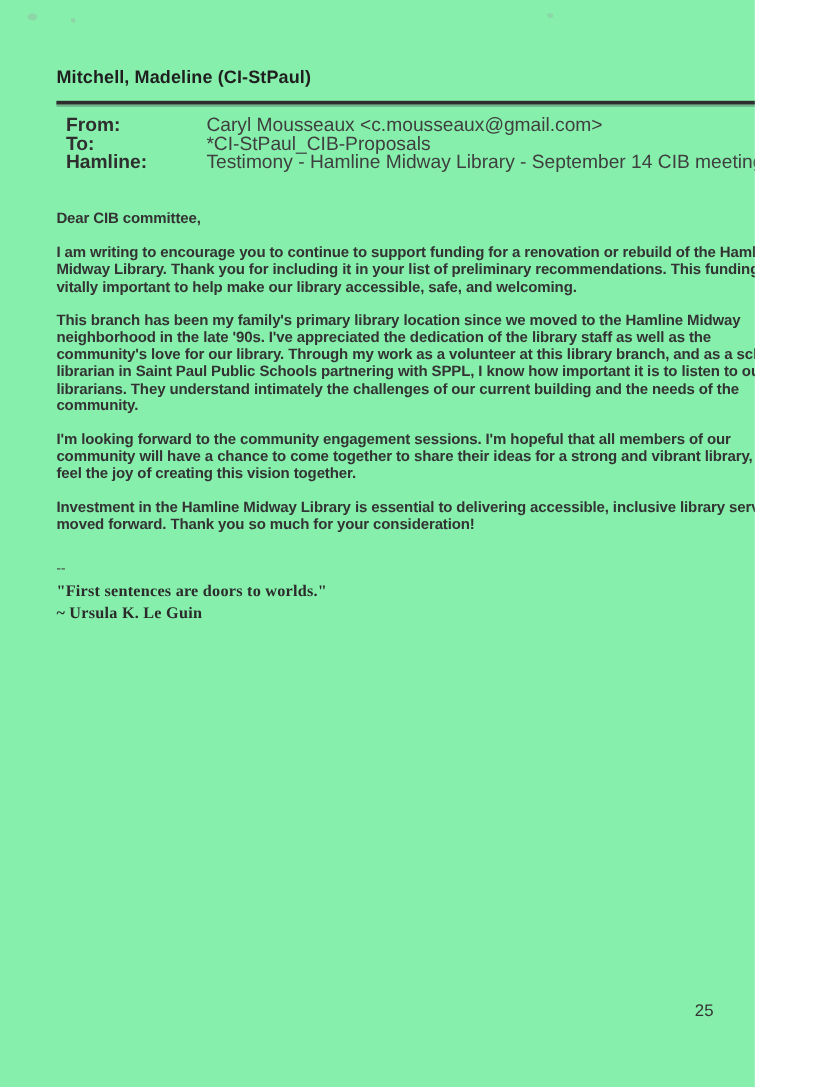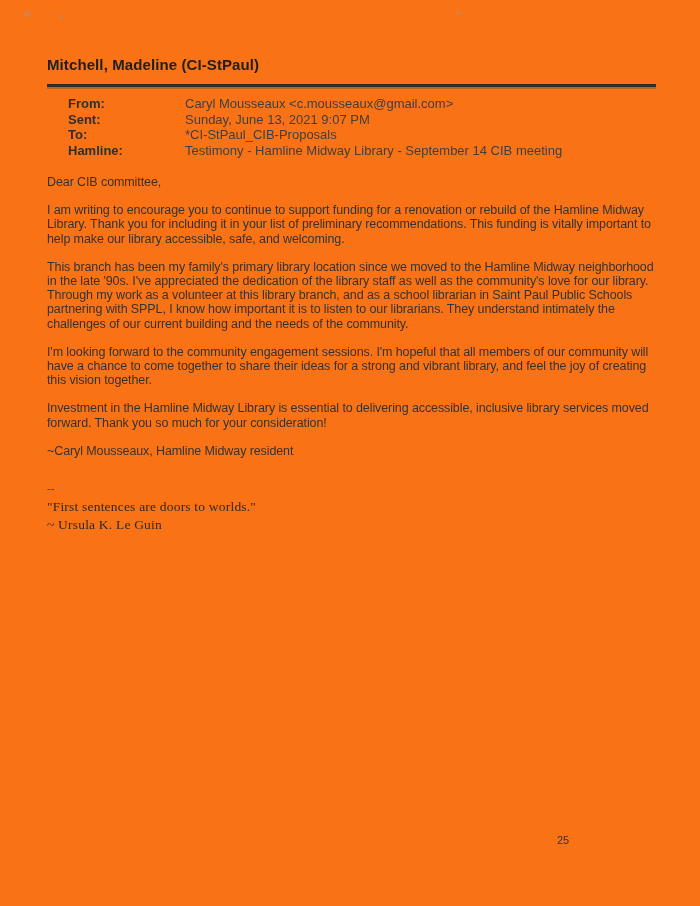--- a/index.html
+++ b/index.html
@@ -1,20 +1,20 @@
 <!DOCTYPE html>
 <html><head>
 <meta charset="utf-8">
 <style>
   html, body { margin:0; padding:0; background:#ffffff; }
   .page {
     position: relative;
-    width: 700px;
+    width: 629px;
     height: 906px;
-    background: #f97316;
+    background: #86efac;
     overflow: hidden;
     font-family: "Liberation Sans", sans-serif;
   }
   
   .artifact {
     position: absolute;
     background: #9a9a9a;
     opacity: 0.30;
     border-radius: 50%;
   }
@@ -36,57 +36,58 @@
     left: 47px;
     top: 84px;
     width: 609px;
     height: 3px;
     background: #2d2d2d;
     box-shadow: 0 2px 0 rgba(70,70,70,0.35);
   }
 
   .meta {
     position: absolute;
-    left: 68px;
+    left: 55px;
     top: 96px;
-    font-size: 13px;
+    font-size: 16px;
     color: #3a3a3a;
   }
   .meta-row { display: flex; height: 15.5px; }
   .meta-label { width: 117px; font-weight: 700; color: #2f2f2f; }
   .meta-value { color: #3f3f3f; white-space: nowrap; }
 
   .letter {
     position: absolute;
     left: 47px;
     top: 175px;
     width: 618px;
     font-size: 12.5px;
     line-height: 14.2px;
     color: #333333;
     letter-spacing: -0.1px;
+    font-weight: bold;
   }
   .letter p { margin: 0 0 14px 0; }
   .letter p.signature { margin-top: 0; }
 
   .quote {
     margin-top: 24px;
     font-family: "Liberation Serif", serif;
     font-size: 13.5px;
     line-height: 17.5px;
     color: #2b2b2b;
     letter-spacing: 0.2px;
   }
   .quote .sep { font-size: 11px; line-height: 12px; margin-bottom: 4px; color: #444; }
 
   .pagenum {
     position: absolute;
-    left: 557px;
+    left: 579px;
     top: 834px;
-    font-size: 11px;
+    font-size: 14px;
     color: #333333;
   }
 </style>
 </head>
 <body>
 
 <div class="page">
 
   <div class="artifact a1"></div>
   <div class="artifact a2"></div>
@@ -94,40 +95,35 @@
 
   <div class="title">Mitchell, Madeline (CI-StPaul)</div>
   <div class="rule"></div>
 
   <div class="meta">
     <div class="meta-row">
       <span class="meta-label">From:</span>
       <span class="meta-value">Caryl Mousseaux &lt;c.mousseaux@gmail.com&gt;</span>
     </div>
     <div class="meta-row">
-      <span class="meta-label">Sent:</span>
-      <span class="meta-value">Sunday, June 13, 2021 9:07 PM</span>
-    </div>
-    <div class="meta-row">
       <span class="meta-label">To:</span>
       <span class="meta-value">*CI-StPaul_CIB-Proposals</span>
     </div>
     <div class="meta-row">
       <span class="meta-label">Hamline:</span>
       <span class="meta-value">Testimony - Hamline Midway Library - September 14 CIB meeting</span>
     </div>
   </div>
 
   <div class="letter">
     <p>Dear CIB committee,</p>
     <p>I am writing to encourage you to continue to support funding for a renovation or rebuild of the Hamline Midway Library. Thank you for including it in your list of preliminary recommendations. This funding is vitally important to help make our library accessible, safe, and welcoming.</p>
     <p>This branch has been my family's primary library location since we moved to the Hamline Midway neighborhood in the late '90s. I've appreciated the dedication of the library staff as well as the community's love for our library. Through my work as a volunteer at this library branch, and as a school librarian in Saint Paul Public Schools partnering with SPPL, I know how important it is to listen to our librarians. They understand intimately the challenges of our current building and the needs of the community.</p>
     <p>I'm looking forward to the community engagement sessions. I'm hopeful that all members of our community will have a chance to come together to share their ideas for a strong and vibrant library, and feel the joy of creating this vision together.</p>
     <p>Investment in the Hamline Midway Library is essential to delivering accessible, inclusive library services moved forward. Thank you so much for your consideration!</p>
-    <p class="signature">~Caryl Mousseaux, Hamline Midway resident</p>
 
     <div class="quote">
       <div class="sep">--</div>
       <div>"First sentences are doors to worlds."</div>
       <div>~ Ursula K. Le Guin</div>
     </div>
   </div>
 
   <div class="pagenum">25</div>
 

